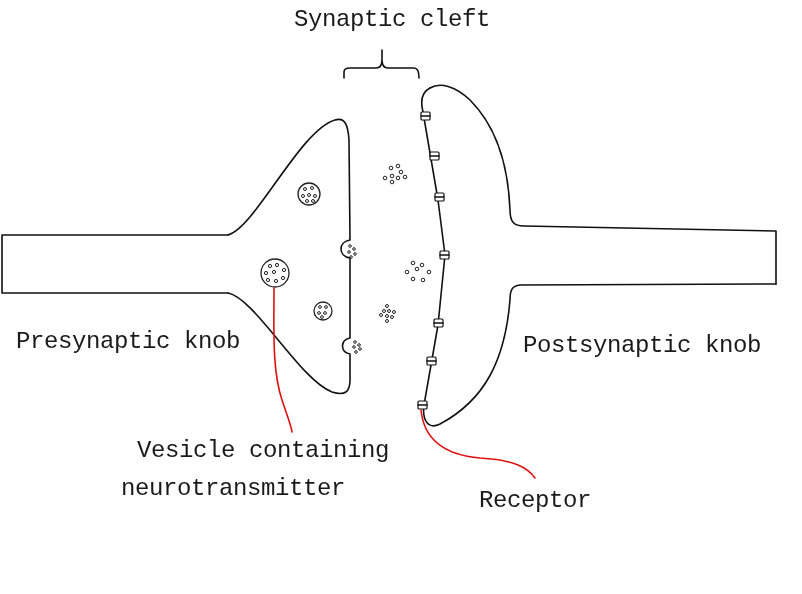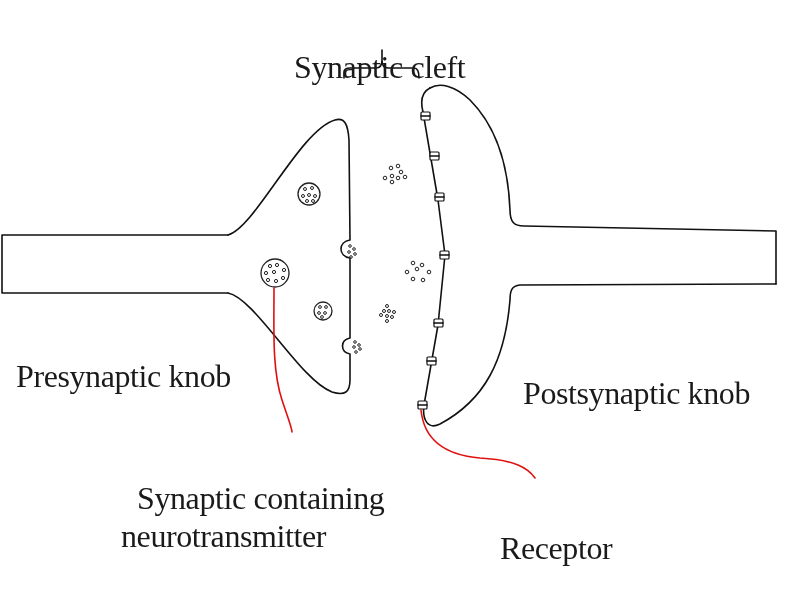--- a/index.html
+++ b/index.html
@@ -1,18 +1,18 @@
 <!DOCTYPE html>
 <html><head>
 <meta charset="utf-8">
 <style>
   html, body { margin:0; padding:0; background:#ffffff; }
   body { width:802px; height:594px; position:relative; overflow:hidden; font-family:"DejaVu Sans", sans-serif; }
   svg { position:absolute; left:0; top:0; }
-  .label { position:absolute; color:#1a1a1a; font-family:Liberation Serif, serif; font-size:32px; line-height:29px; white-space:nowrap; letter-spacing:-0.4px;margin-top:48px; }
+  .label { position:absolute; color:#1a1a1a; font-family:Liberation Mono, monospace; font-size:24px; line-height:29px; white-space:nowrap; letter-spacing:-0.4px; }
   .ln { fill:none; stroke:#111; stroke-width:1.6; stroke-linecap:round; stroke-linejoin:round; }
   .red { fill:none; stroke:#e01010; stroke-width:1.6; stroke-linecap:round; }
   .dot { fill:none; stroke:#222; stroke-width:1; }
   .ves { fill:#fff; stroke:#222; stroke-width:1.3; }
   .rec { fill:#fff; stroke:#111; stroke-width:1.2; }
 </style>
 </head>
 <body>
 
 <svg width="802" height="594" viewBox="0 0 802 594">
@@ -127,17 +127,17 @@
   <g>
       <rect class="rec" x="418" y="401" width="9" height="8" rx="1"></rect>
       <line class="ln" x1="418" y1="405" x2="427" y2="405" stroke-width="1"></line>
     </g>
 
   <path class="red" d="M274,288 C274,330 272,370 282,400 C288,418 292,428 292,432"></path>
   <path class="red" d="M421,410 C424,440 445,455 480,458 C515,460 528,468 535,478"></path>
 </svg>
 
 <div class="label" style="left:294px; top:5px;">Synaptic cleft</div>
-<div class="label" style="left:16px; top:314px;">Presynaptic knob</div>
+<div class="label" style="left:16px; top:327px;">Presynaptic knob</div>
 <div class="label" style="left:523px; top:331px;">Postsynaptic knob</div>
-<div class="label" style="left:137px; top:436px;">Synaptic containing</div>
+<div class="label" style="left:137px; top:436px;">Vesicle containing</div>
 <div class="label" style="left:121px; top:474px;">neurotransmitter</div>
-<div class="label" style="left:500px; top:486px;">Receptor</div>
+<div class="label" style="left:479px; top:486px;">Receptor</div>
 
 </body></html>

